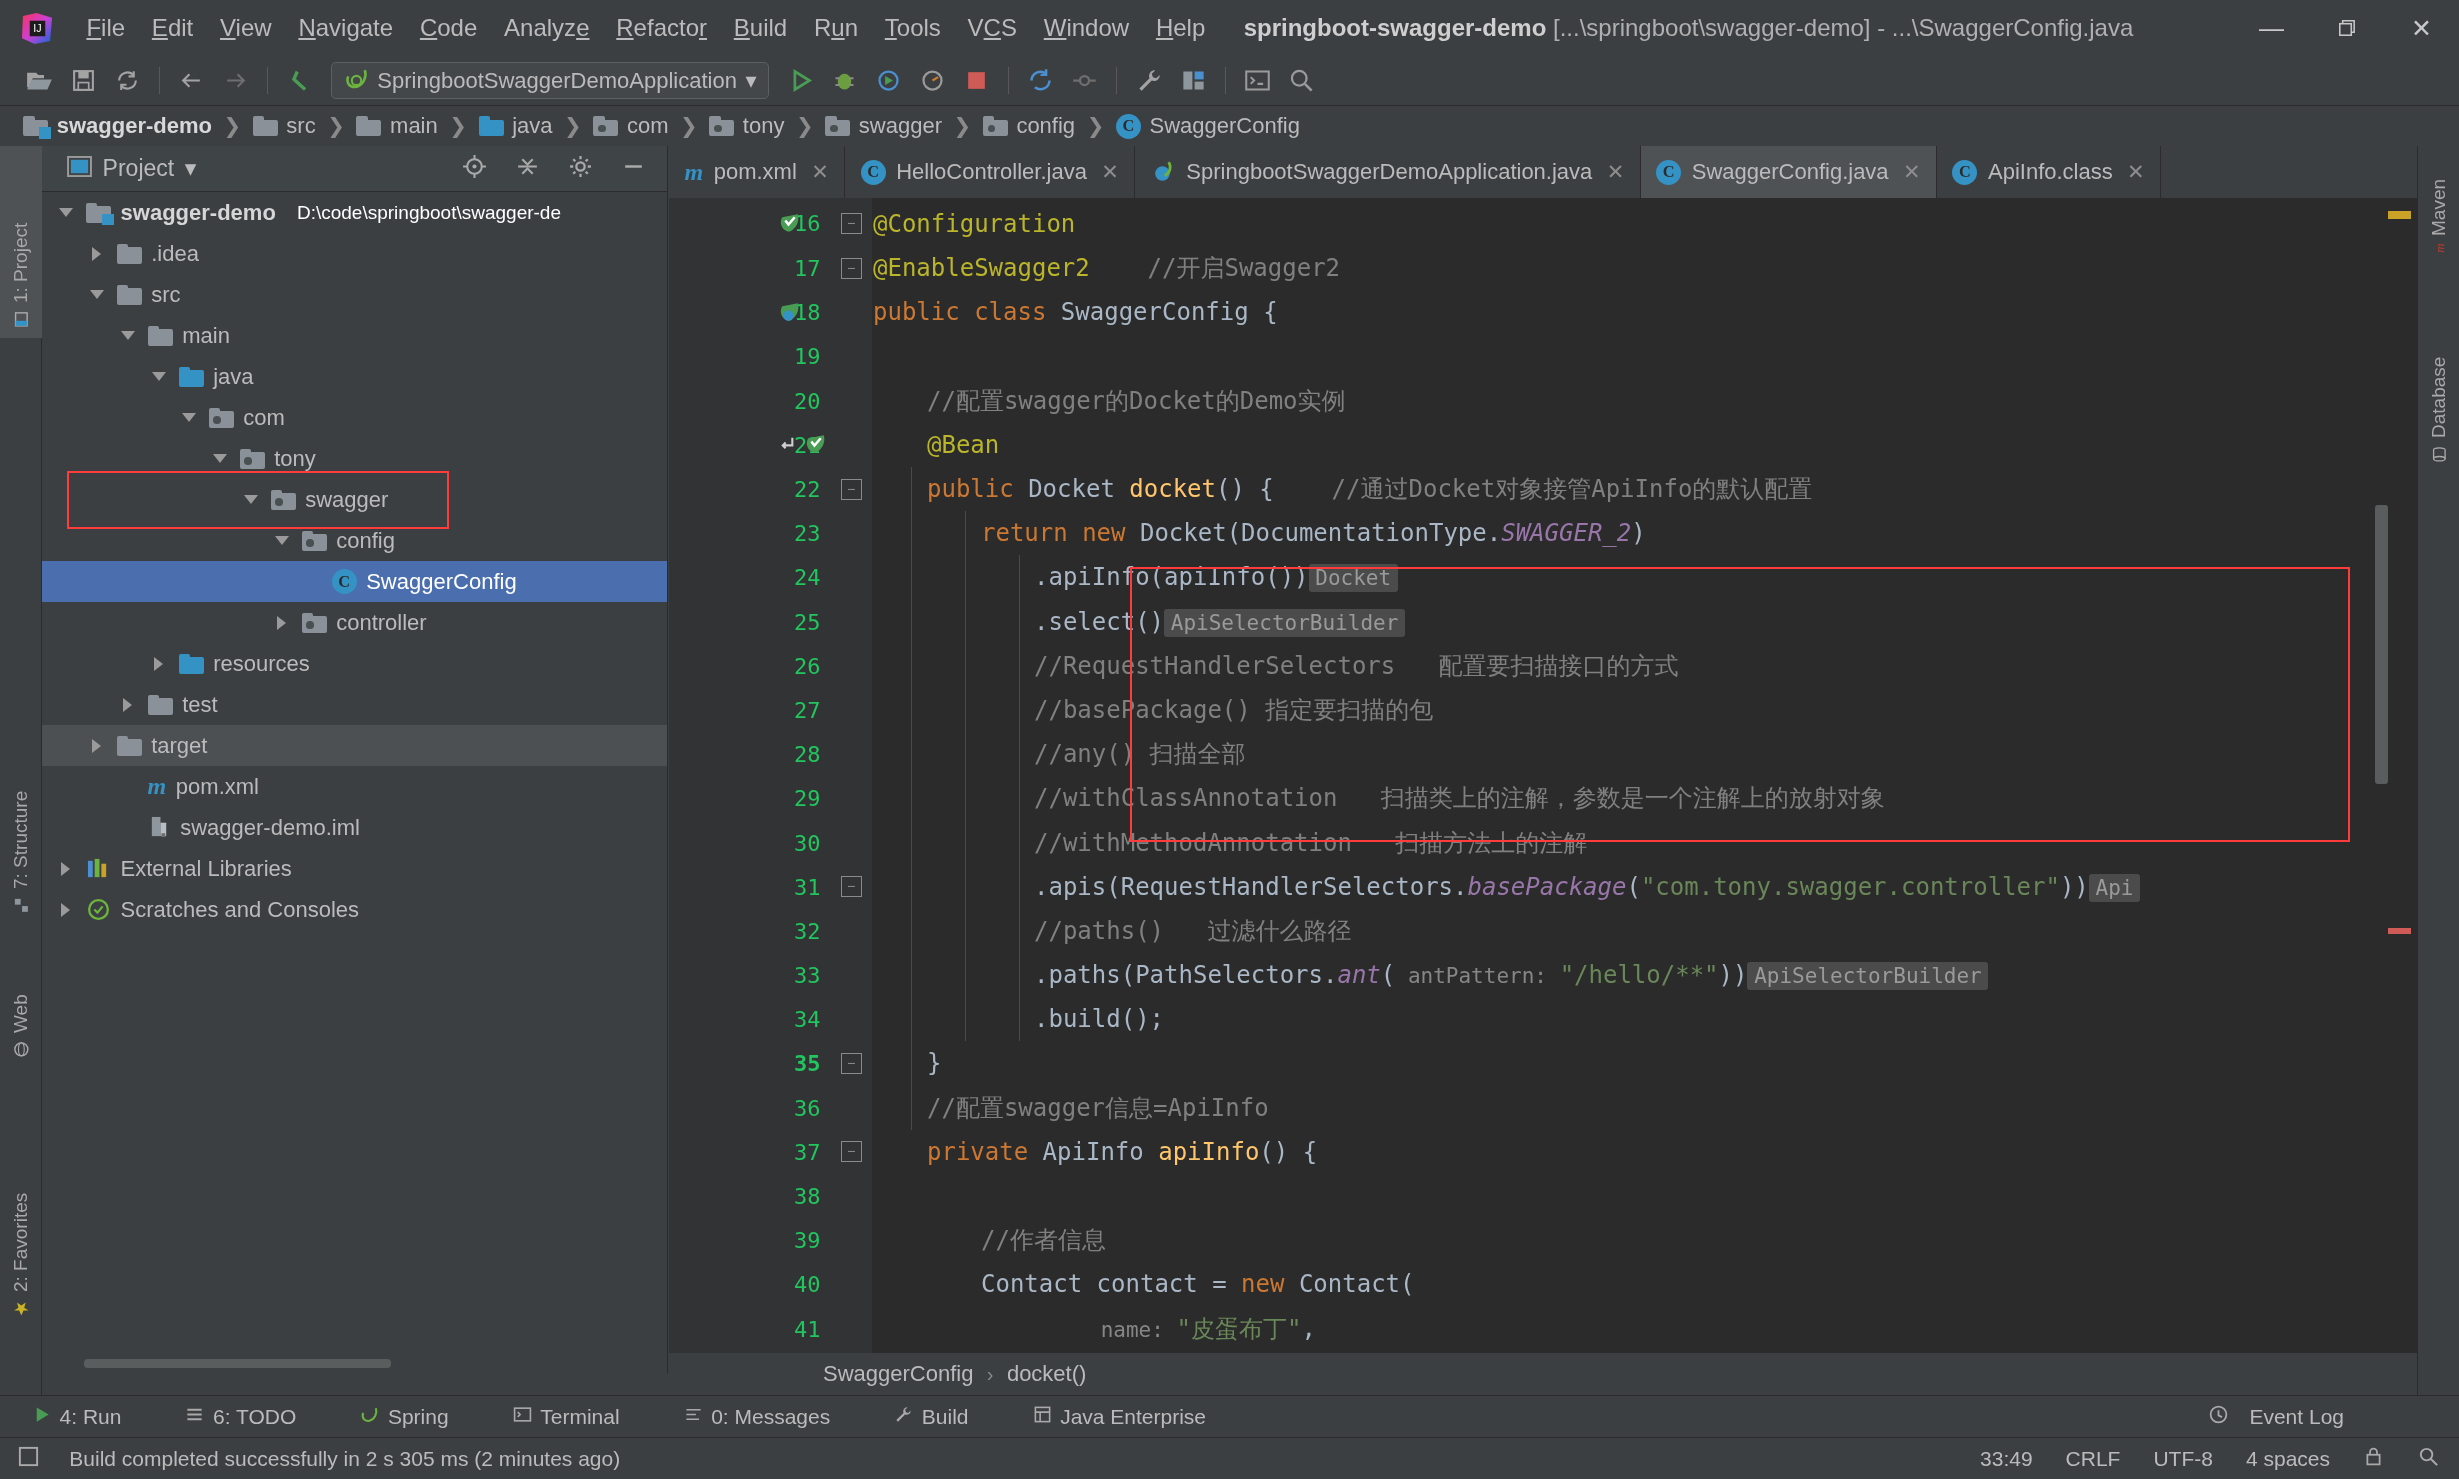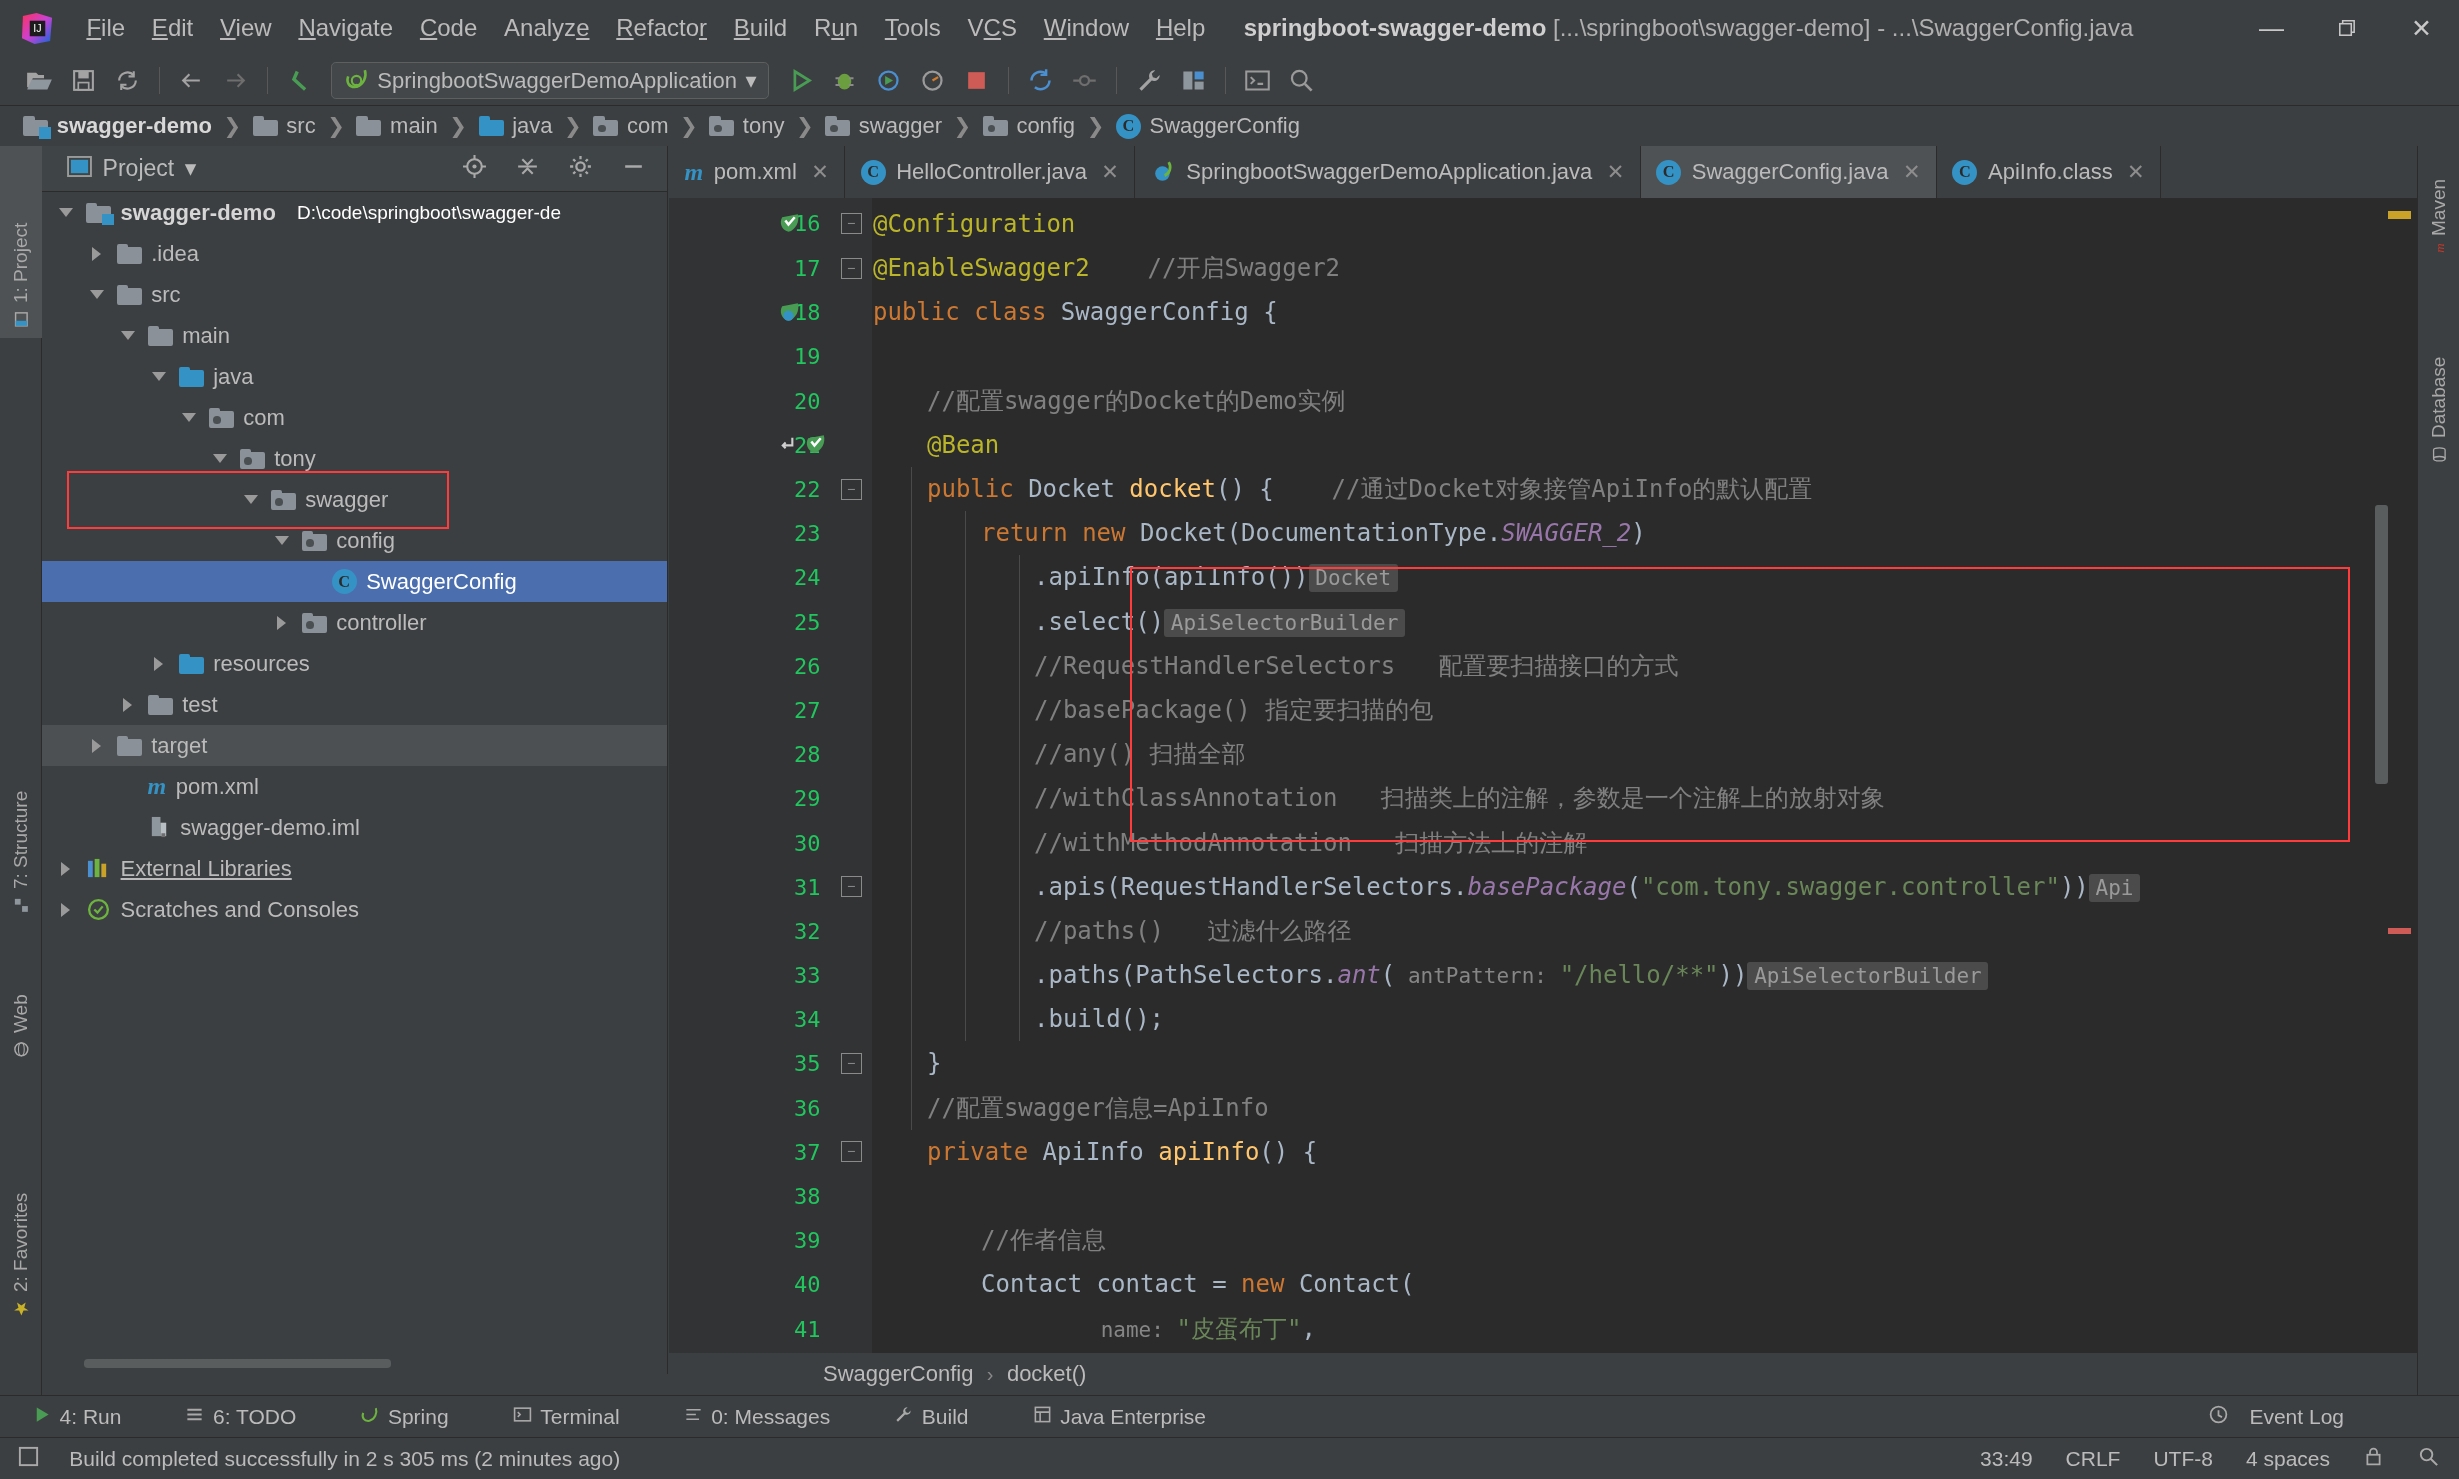--- a/index.html
+++ b/index.html
@@ -698,21 +698,21 @@
         <span class="arrow "></span>
         <span style="display: inline-flex; align-items: center; flex: 0 0 auto;">
           <svg width="23" height="25" viewBox="0 0 24 26">
             <rect x="4" y="2" width="9" height="20" fill="#8f979e"></rect>
             <rect x="13" y="8" width="6" height="14" fill="#b8bfc4"></rect>
             <rect x="14" y="19" width="4" height="4" fill="#6e6e6e"></rect>
           </svg>
         </span>
         <span class="nm">swagger-demo.iml</span>
       </div>
-      <div class="tree-row" style="padding-left: 13.4px; text-decoration: underline;">
+      <div class="tree-row" style="padding-left: 13.4px;">
         <span class="arrow right">
           <i></i>
         </span>
         <span style="display: inline-flex; align-items: center; flex: 0 0 auto;">
           <svg width="25" height="23" viewBox="0 0 26 24">
             <rect x="2" y="4" width="5" height="17" fill="#4a8fd0"></rect>
             <rect x="9" y="2" width="5" height="19" fill="#6db33f"></rect>
             <rect x="16" y="7" width="5" height="14" fill="#c9a227"></rect>
           </svg>
         </span>
@@ -784,21 +784,21 @@
         <div class="gline" style="top: 402px;">25</div>
         <div class="gline" style="top: 446px;">26</div>
         <div class="gline" style="top: 490px;">27</div>
         <div class="gline" style="top: 534px;">28</div>
         <div class="gline" style="top: 578px;">29</div>
         <div class="gline" style="top: 623px;">30</div>
         <div class="gline" style="top: 667px;">31</div>
         <div class="gline" style="top: 711px;">32</div>
         <div class="gline" style="top: 755px;">33</div>
         <div class="gline" style="top: 799px;">34</div>
-        <div class="gline" style="top: 843px;">35</div>
+        <div class="gline" style="top: 843px; font-weight: bold;">35</div>
         <div class="gline" style="top: 888px;">36</div>
         <div class="gline" style="top: 932px;">37</div>
         <div class="gline" style="top: 976px;">38</div>
         <div class="gline" style="top: 1020px;">39</div>
         <div class="gline" style="top: 1064px;">40</div>
         <div class="gline" style="top: 1109px;">41</div>
         <div class="gmark" style="top: 13.4px; left: 108px;"><svg width="25" height="25" viewBox="0 0 24 24">
             <path d="M20 3c2 7-2 15-9 17C4 18 2 11 5 6" fill="#499c54"></path>
             <path d="M8 9l3 4 6-7" fill="none" stroke="#ffffff" stroke-width="2.4"></path>
           </svg></div>

